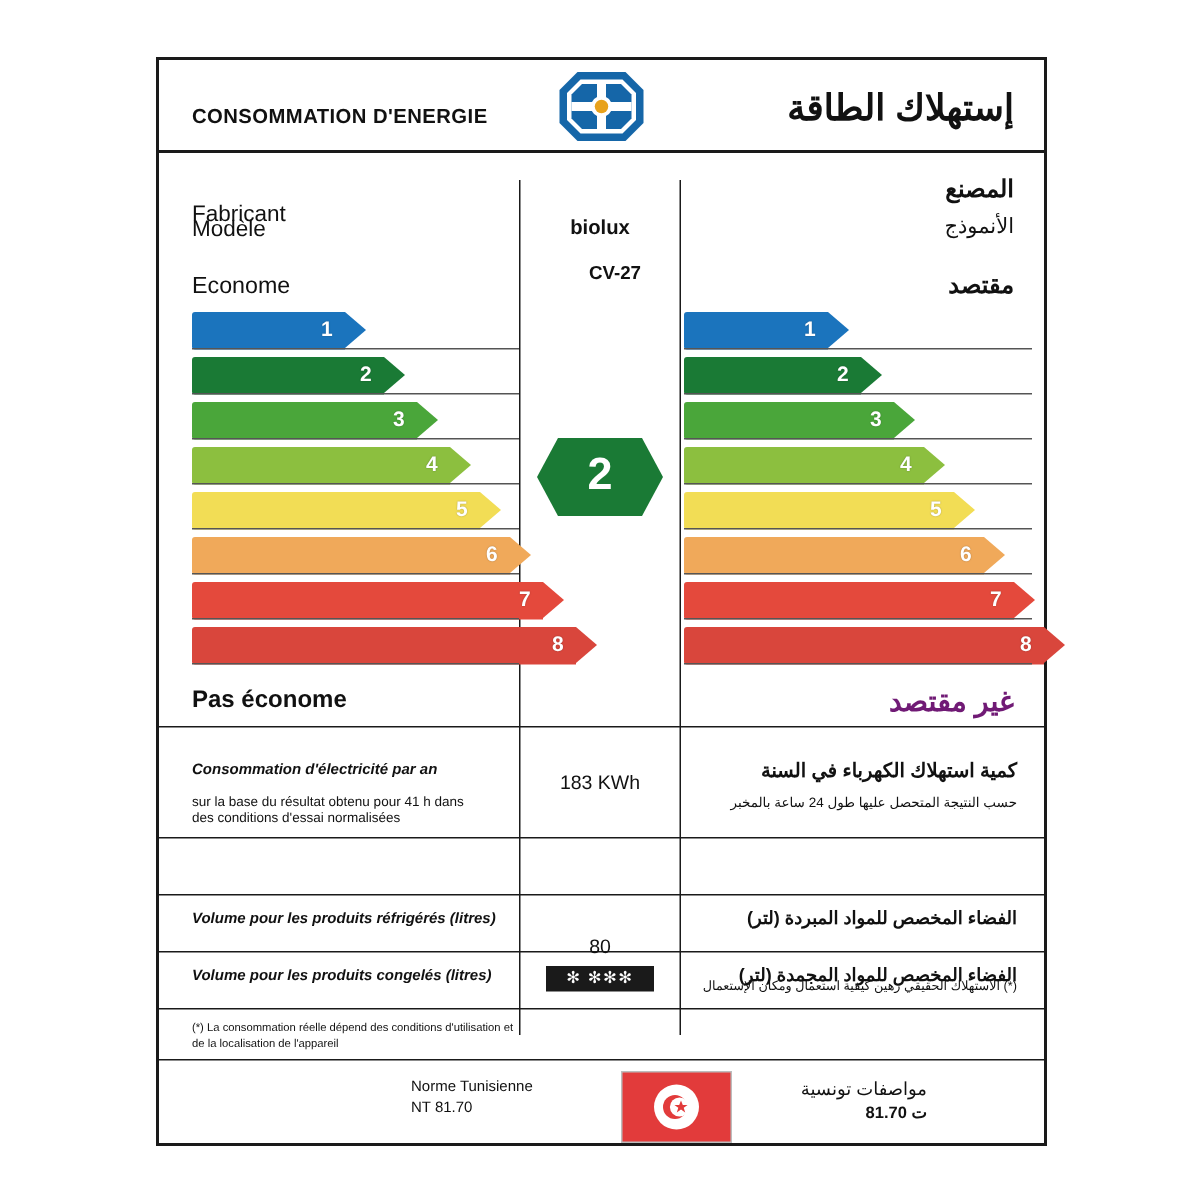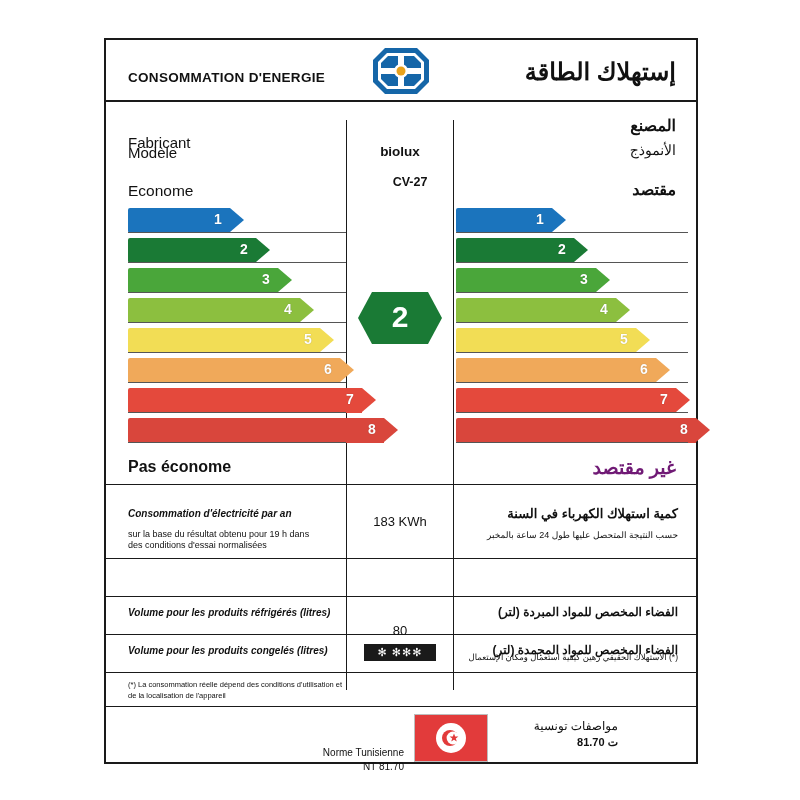--- a/index.html
+++ b/index.html
@@ -281,23 +281,23 @@
     top: 612px;
     font-size: 8.5px;
     color: #111;
     direction: rtl;
   }
 
   
   .norm-fr {
     position: absolute;
     left: 168px;
-    top: 706px;
+    top: 678px;
     width: 130px;
-    text-align: right;
+    text-align: left;
     font-size: 10px;
     line-height: 1.35;
     color: #111;
   }
   .flag {
     position: absolute;
     left: 308px;
     top: 674px;
     width: 72px;
     height: 46px;
@@ -466,21 +466,21 @@
   </div>
 
   <div class="hline" style="top:444px"></div>
   <div class="hline" style="top:518px"></div>
   <div class="hline" style="top:556px"></div>
   <div class="hline" style="top:594px"></div>
   <div class="hline" style="top:632px"></div>
   <div class="hline" style="top:666px"></div>
 
   <div class="cell-fr fs10 t-bold" style="top:468px">Consommation d'électricité par an</div>
-  <div class="cell-fr fs9" style="top:489px">sur la base du résultat obtenu pour 19 h dans</div>
+  <div class="cell-fr fs9" style="top:489px">sur la base du résultat obtenu pour 41 h dans</div>
   <div class="cell-fr fs9" style="top:500px">des conditions d'essai normalisées</div>
   <div class="cell-ar fs13 t-bold" style="top:466px">كمية استهلاك الكهرباء في السنة</div>
   <div class="cell-ar fs9" style="top:490px">حسب النتيجة المتحصل عليها طول 24 ساعة بالمخبر</div>
   <div class="center-val fs13" style="top:474px">183 KWh</div>
 
   <div class="cell-fr fs10 t-bold" style="top:567px">Volume pour les produits réfrigérés (litres)</div>
   <div class="cell-ar fs12 t-bold" style="top:565px">الفضاء المخصص للمواد المبردة (لتر)</div>
   <div class="center-val fs13" style="top:566px"></div>
 
   <div class="cell-fr fs10 t-bold" style="top:605px">Volume pour les produits congelés (litres)</div>

